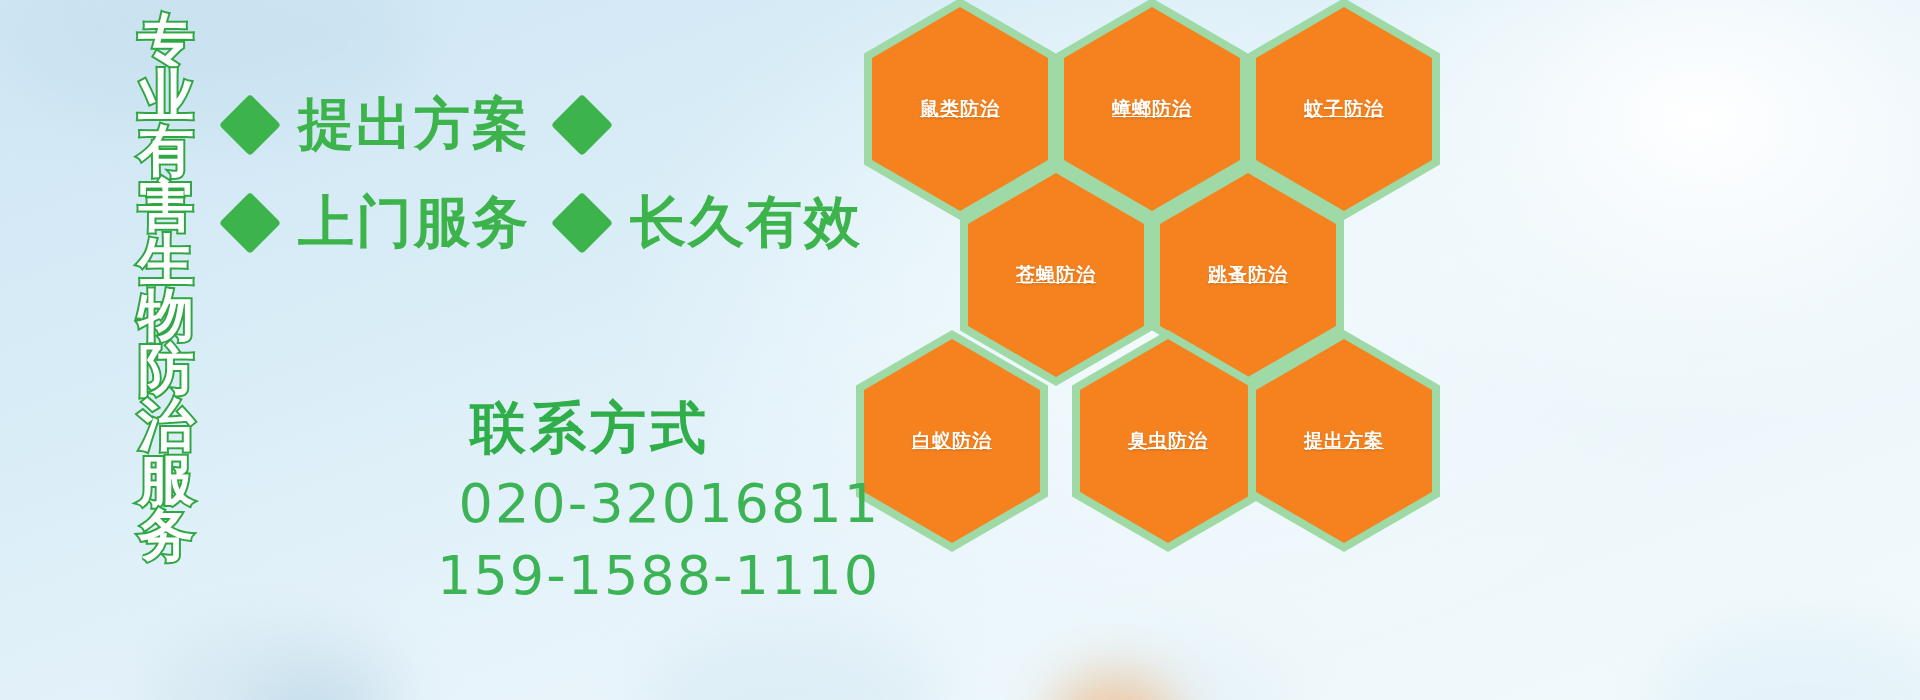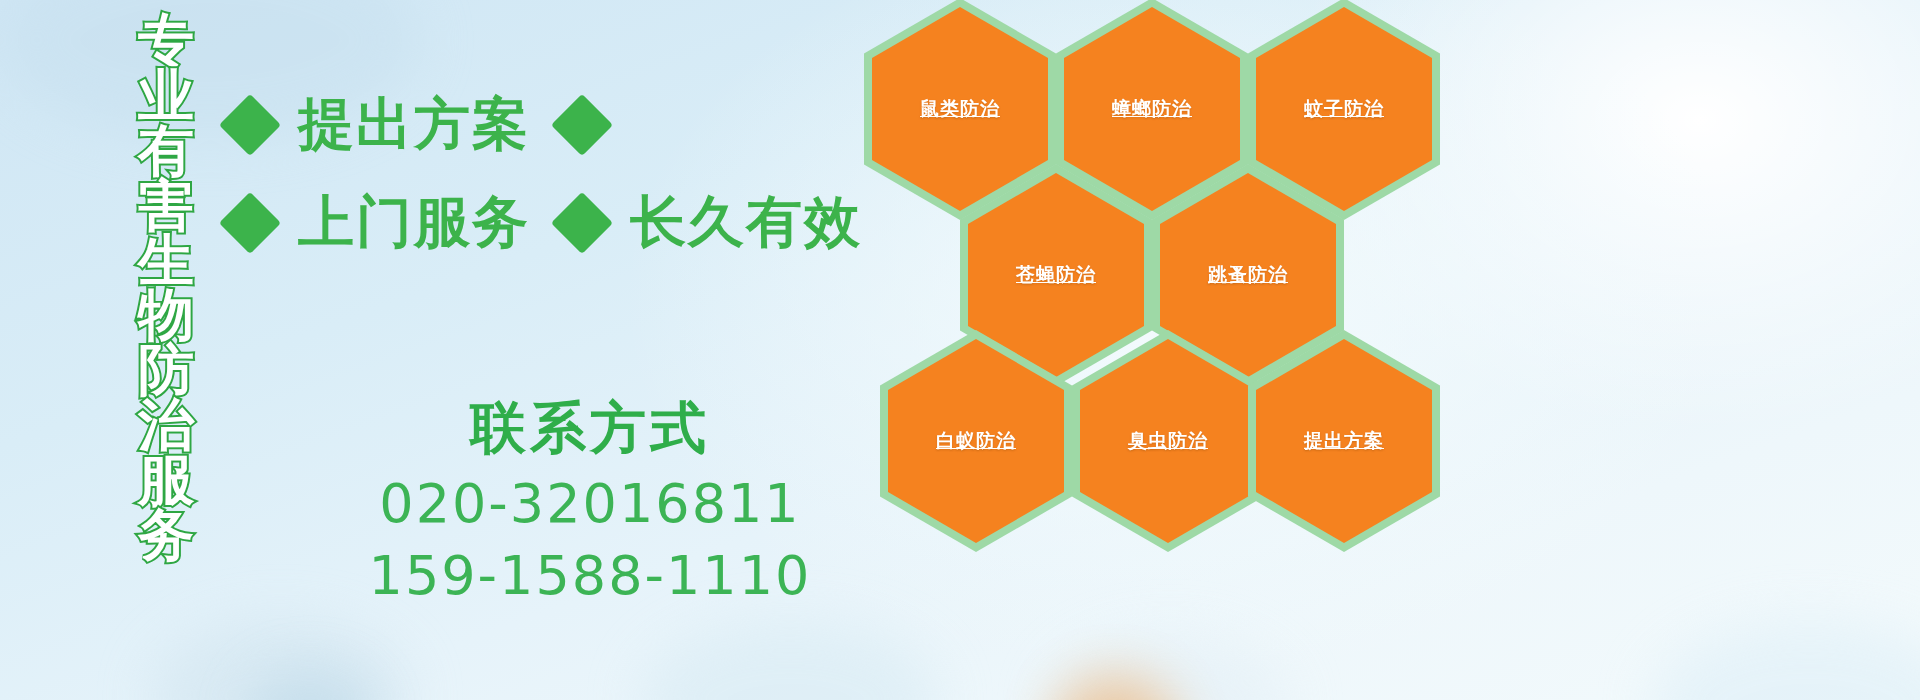--- a/index.html
+++ b/index.html
@@ -67,20 +67,21 @@
   }
   #contact-title{
     font-family:"DejaVu Sans","Liberation Sans",sans-serif;
     font-size:56px;font-weight:700;color:#2fae4a;letter-spacing:4px;
     line-height:72px;margin-bottom:4px;
   }
   .phone{
     font-family:"DejaVu Sans","Liberation Sans",sans-serif;
     font-size:54px;font-weight:400;color:#3cb455;letter-spacing:2px;
     line-height:72px;
+    text-align:right;
   }
 
   
   #honeycomb{
     position:absolute;left:856px;top:-14px;width:640px;height:730px;z-index:4;
   }
   .hex{
     position:absolute;width:192px;height:222px;
     display:flex;align-items:center;justify-content:center;
   }
@@ -103,21 +104,21 @@
     text-decoration:underline;
   }
   
   .hex.r1c1{left:8px;  top:12px;}
   .hex.r1c2{left:200px;top:12px;}
   .hex.r1c3{left:392px;top:12px;}
   
   .hex.r2c1{left:104px;top:178px;}
   .hex.r2c2{left:296px;top:178px;}
   
-  .hex.r3c1{left:24px;  top:344px;justify-content:center;}
+  .hex.r3c1{left:0;  top:344px;justify-content:center;}
   .hex.r3c2{left:216px;top:344px;}
   .hex.r3c3{left:392px;top:344px;}
 </style>
 </head>
 <body>
 
 <div id="banner">
 
   <div class="blob b7"></div>
   <div class="blob b1"></div>

